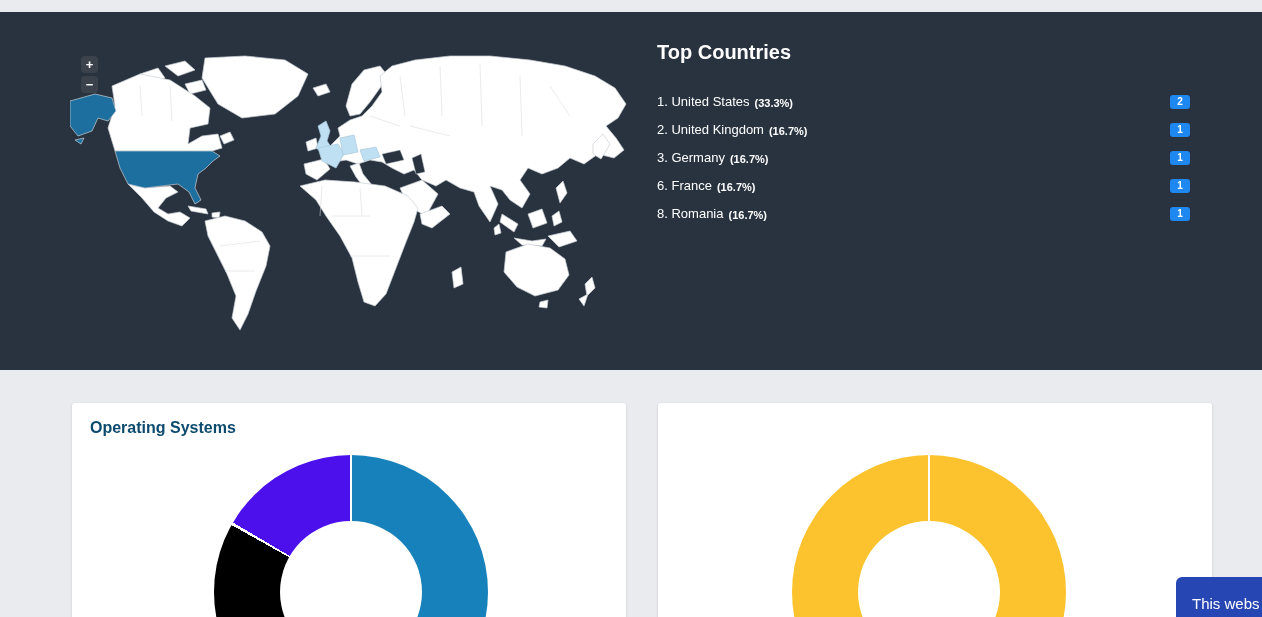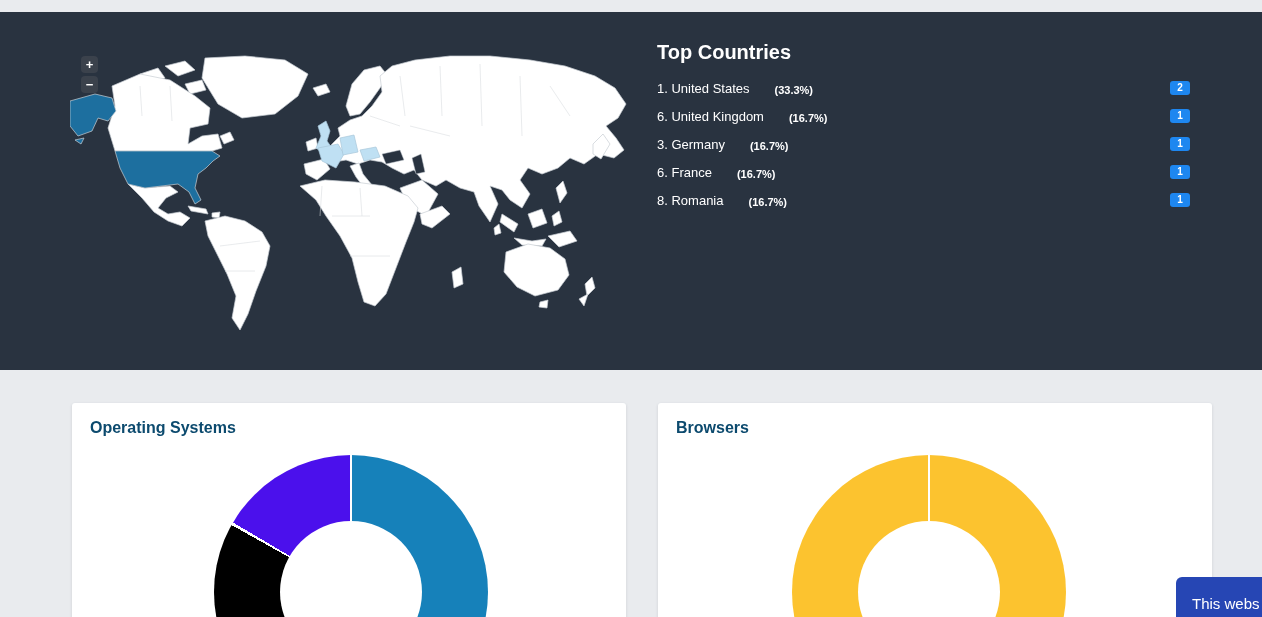--- a/index.html
+++ b/index.html
@@ -39,22 +39,22 @@
 
   
   .countries {
     position: absolute; left: 657px; top: 29px; width: 533px;
   }
   .countries-title {
     color: #ffffff; font-size: 20px; font-weight: bold;
     margin-bottom: 17px;
   }
   .country-row {
-    display: flex; align-items: flex-start;
-    height: 28px; color: #ffffff; gap: 20px;
+    display: flex; align-items: flex-end;
+    height: 28px; color: #ffffff;
   }
   .country-label { font-size: 13px; }
   .country-pct   { font-size: 11px; font-weight: bold; margin-left: 5px; margin-top: 3px; }
   .count-badge {
     margin-left: auto;
     background: #1e87f0; color: #ffffff;
     font-size: 10px; font-weight: bold;
     min-width: 20px; height: 14px; line-height: 14px;
     text-align: center; border-radius: 3px;
   }
@@ -170,21 +170,21 @@
 
   <div class="countries">
     <div class="countries-title">Top Countries</div>
 
     <div class="country-row">
       <span class="country-label">1. United States</span>
       <span class="country-pct">(33.3%)</span>
       <span class="count-badge">2</span>
     </div>
     <div class="country-row">
-      <span class="country-label">6. United Kingdom</span>
+      <span class="country-label">2. United Kingdom</span>
       <span class="country-pct">(16.7%)</span>
       <span class="count-badge">1</span>
     </div>
     <div class="country-row">
       <span class="country-label">3. Germany</span>
       <span class="country-pct">(16.7%)</span>
       <span class="count-badge">1</span>
     </div>
     <div class="country-row">
       <span class="country-label">6. France</span>
@@ -198,19 +198,18 @@
     </div>
   </div>
 </div>
 
 <div class="card card-os">
   <div class="card-title">Operating Systems</div>
   <div class="donut donut-os" style="background: conic-gradient(rgb(255, 255, 255) 0deg, rgb(255, 255, 255) 0.6deg, rgb(22, 129, 186) 0.6deg, rgb(22, 129, 186) 179.4deg, rgb(255, 255, 255) 179.4deg, rgb(255, 255, 255) 180deg, rgb(255, 255, 255) 180deg, rgb(255, 255, 255) 180.6deg, rgb(0, 0, 0) 180.6deg, rgb(0, 0, 0) 299.28deg, rgb(255, 255, 255) 299.28deg, rgb(255, 255, 255) 299.88deg, rgb(255, 255, 255) 299.88deg, rgb(255, 255, 255) 300.48deg, rgb(75, 16, 236) 300.48deg, rgb(75, 16, 236) 359.4deg, rgb(255, 255, 255) 359.4deg, rgb(255, 255, 255) 360deg);"></div>
 </div>
 
 <div class="card card-browsers">
-  <div class="card-title">Browsers</div>
   <div class="donut donut-browsers" style="background: conic-gradient(rgb(255, 255, 255) 0deg, rgb(255, 255, 255) 0.6deg, rgb(252, 195, 47) 0.6deg, rgb(252, 195, 47) 359.4deg, rgb(255, 255, 255) 359.4deg, rgb(255, 255, 255) 360deg);"></div>
 </div>
 
 <div class="cookie-toast">
   <span>This webs</span>
 </div>
 
 </body></html>

